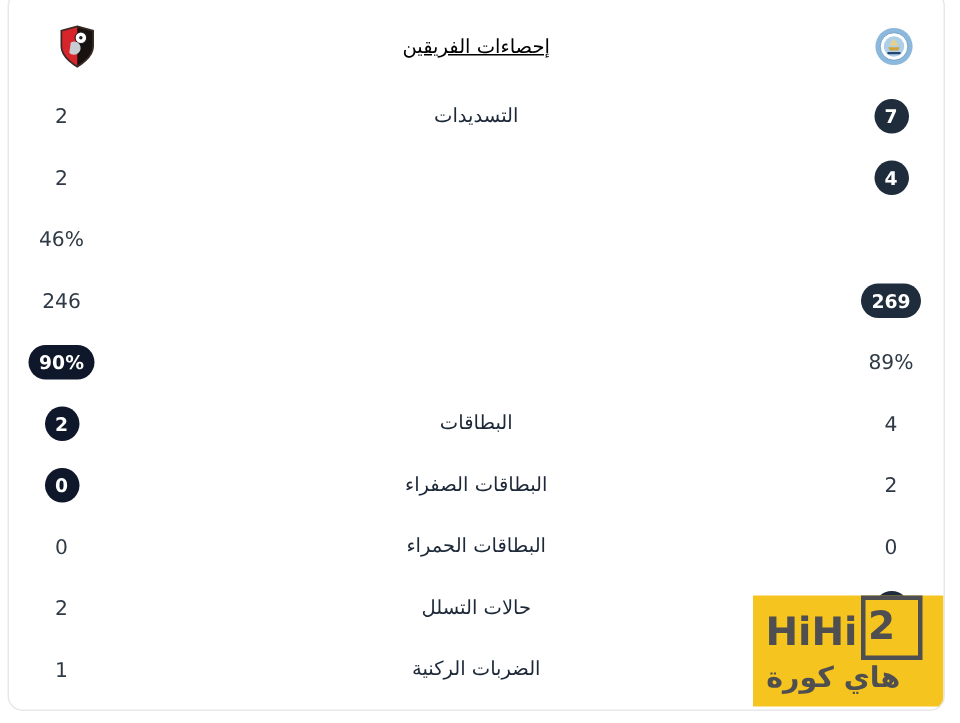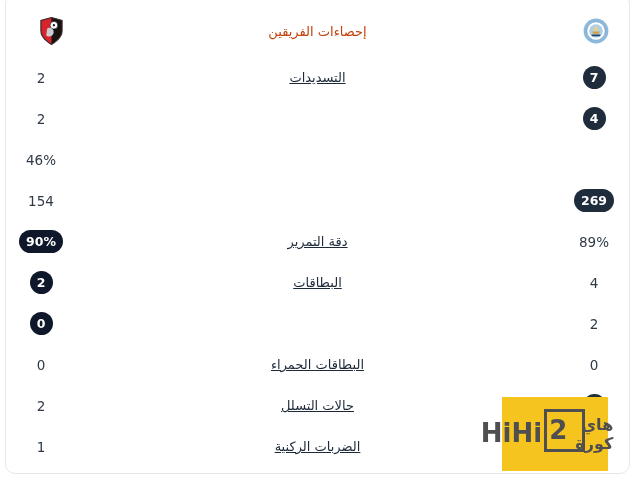--- a/index.html
+++ b/index.html
@@ -3,40 +3,40 @@
 <meta charset="utf-8">
 <style>
   html,body{margin:0;padding:0;width:640px;height:482px;background:#ffffff;overflow:hidden;
     font-family:"DejaVu Sans", sans-serif;}
   .stats-card{position:absolute;left:5px;top:-6px;width:625px;height:480px;background:#ffffff;
     border:1px solid #e8e8eb;border-radius:10px;box-sizing:border-box;overflow:hidden;}
   
   .stats-header{position:relative;height:62px;display:flex;align-items:center;
     justify-content:space-between;padding:10px 20px 0 33px;box-sizing:border-box;}
   .header-title{position:absolute;left:0;right:0;text-align:center;font-size:13px;
-    color:#c2410c;direction:rtl;pointer-events:none;}
+    color:#000000;direction:rtl;pointer-events:none;text-decoration:underline;}
   .crest{display:flex;align-items:center;justify-content:center;}
   
   .stat-row{height:41px;display:flex;align-items:center;justify-content:space-between;}
   .cell{width:70px;display:flex;align-items:center;justify-content:center;flex:0 0 70px;}
-  .stat-label{flex:1;text-align:center;font-size:13px;color:#1d2939;direction:rtl;text-decoration:underline;}
+  .stat-label{flex:1;text-align:center;font-size:13px;color:#1d2939;direction:rtl;}
   .plain-value{font-size:13.5px;color:#2f3a46;direction:ltr;}
   .value-badge{min-width:23px;height:23px;box-sizing:border-box;padding:0 7px;border-radius:12px;
     display:inline-flex;align-items:center;justify-content:center;font-size:12.5px;font-weight:700;
     color:#ffffff;direction:ltr;}
   .badge-navy{background:#1f2c3b;}
   .badge-black{background:#0f172a;}
   
-  .watermark{position:absolute;left:496px;top:402px;width:106px;height:74px;background:#f5c41e;
-    z-index:5;display:flex;flex-direction:row;align-items:center;justify-content:center;
+  .watermark{position:absolute;left:496px;top:402px;width:127px;height:74px;background:#f5c41e;
+    z-index:5;display:flex;flex-direction:column;align-items:center;justify-content:center;
     box-sizing:border-box;padding:2px 6px 4px 6px;}
   .wm-brand{display:flex;align-items:center;font-weight:700;font-size:26px;color:#4f4f51;
     line-height:1;margin-left:-6px;}
   .wm-boxed{border:3px solid #4f4f51;padding:5px 15px 6px 2px;margin-left:2px;margin-top:-6px;}
-  .wm-subtitle{font-weight:700;font-size:16px;color:#4f4f51;direction:rtl;margin-top:1px;
+  .wm-subtitle{font-weight:700;font-size:19px;color:#4f4f51;direction:rtl;margin-top:1px;
     transform:translateX(-10px);}
 </style>
 </head>
 <body>
 
 <div class="stats-card">
 
   <div class="stats-header">
     <span class="crest">
       <svg width="25" height="30" viewBox="0 0 26 30">
@@ -84,51 +84,51 @@
     </div>
 
     <div class="stat-row">
       <span class="cell">
           <span class="plain-value">46%</span>
         </span>
     </div>
 
     <div class="stat-row">
       <span class="cell">
-          <span class="plain-value">154</span>
+          <span class="plain-value">246</span>
         </span>
       <span class="cell">
           <span class="value-badge badge-navy">269</span>
         </span>
     </div>
 
     <div class="stat-row">
       <span class="cell">
           <span class="value-badge badge-black">90%</span>
         </span>
-      <span class="stat-label">دقة التمرير</span>
       <span class="cell">
           <span class="plain-value">89%</span>
         </span>
     </div>
 
     <div class="stat-row">
       <span class="cell">
           <span class="value-badge badge-black">2</span>
         </span>
       <span class="stat-label">البطاقات</span>
       <span class="cell">
           <span class="plain-value">4</span>
         </span>
     </div>
 
     <div class="stat-row">
       <span class="cell">
           <span class="value-badge badge-black">0</span>
         </span>
+      <span class="stat-label">البطاقات الصفراء</span>
       <span class="cell">
           <span class="plain-value">2</span>
         </span>
     </div>
 
     <div class="stat-row">
       <span class="cell">
           <span class="plain-value">0</span>
         </span>
       <span class="stat-label">البطاقات الحمراء</span>

